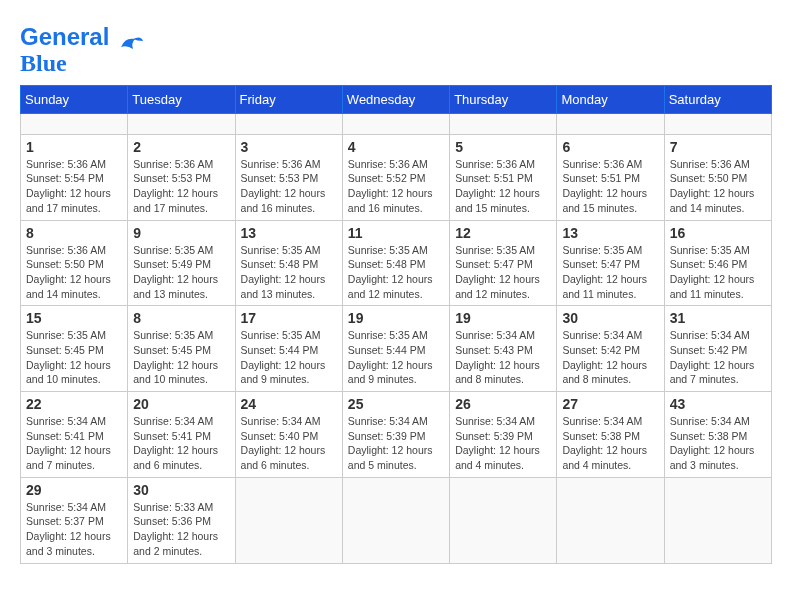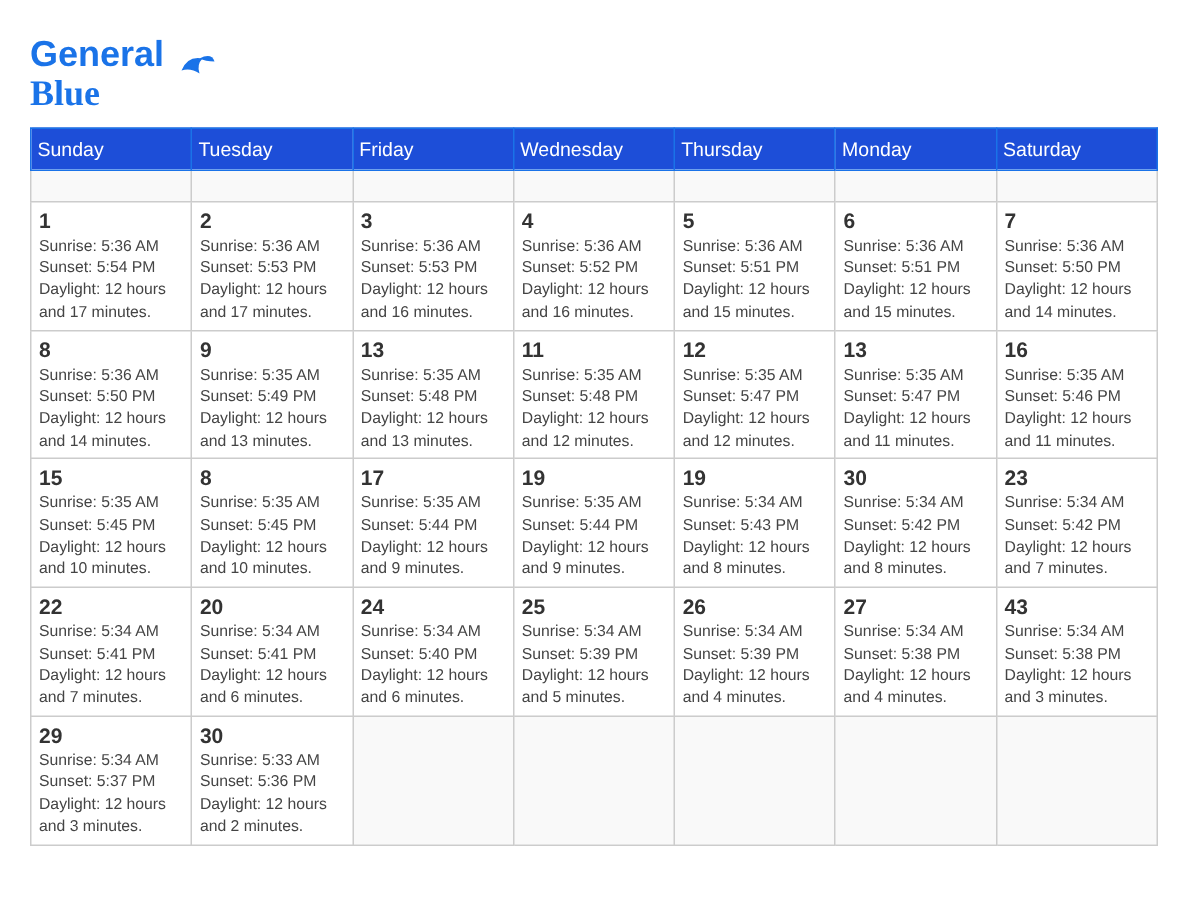--- a/index.html
+++ b/index.html
@@ -268,21 +268,21 @@
 and 8 minutes.</div>
         </td>
         <td>
           <span class="day-number">30</span>
           <div class="day-info" style="white-space: pre-line;">Sunrise: 5:34 AM
 Sunset: 5:42 PM
 Daylight: 12 hours
 and 8 minutes.</div>
         </td>
         <td>
-          <span class="day-number">23</span>
+          <span class="day-number">31</span>
           <div class="day-info" style="white-space: pre-line;">Sunrise: 5:34 AM
 Sunset: 5:42 PM
 Daylight: 12 hours
 and 7 minutes.</div>
         </td>
       </tr>
       <tr>
         <td>
           <span class="day-number">22</span>
           <div class="day-info" style="white-space: pre-line;">Sunrise: 5:34 AM

